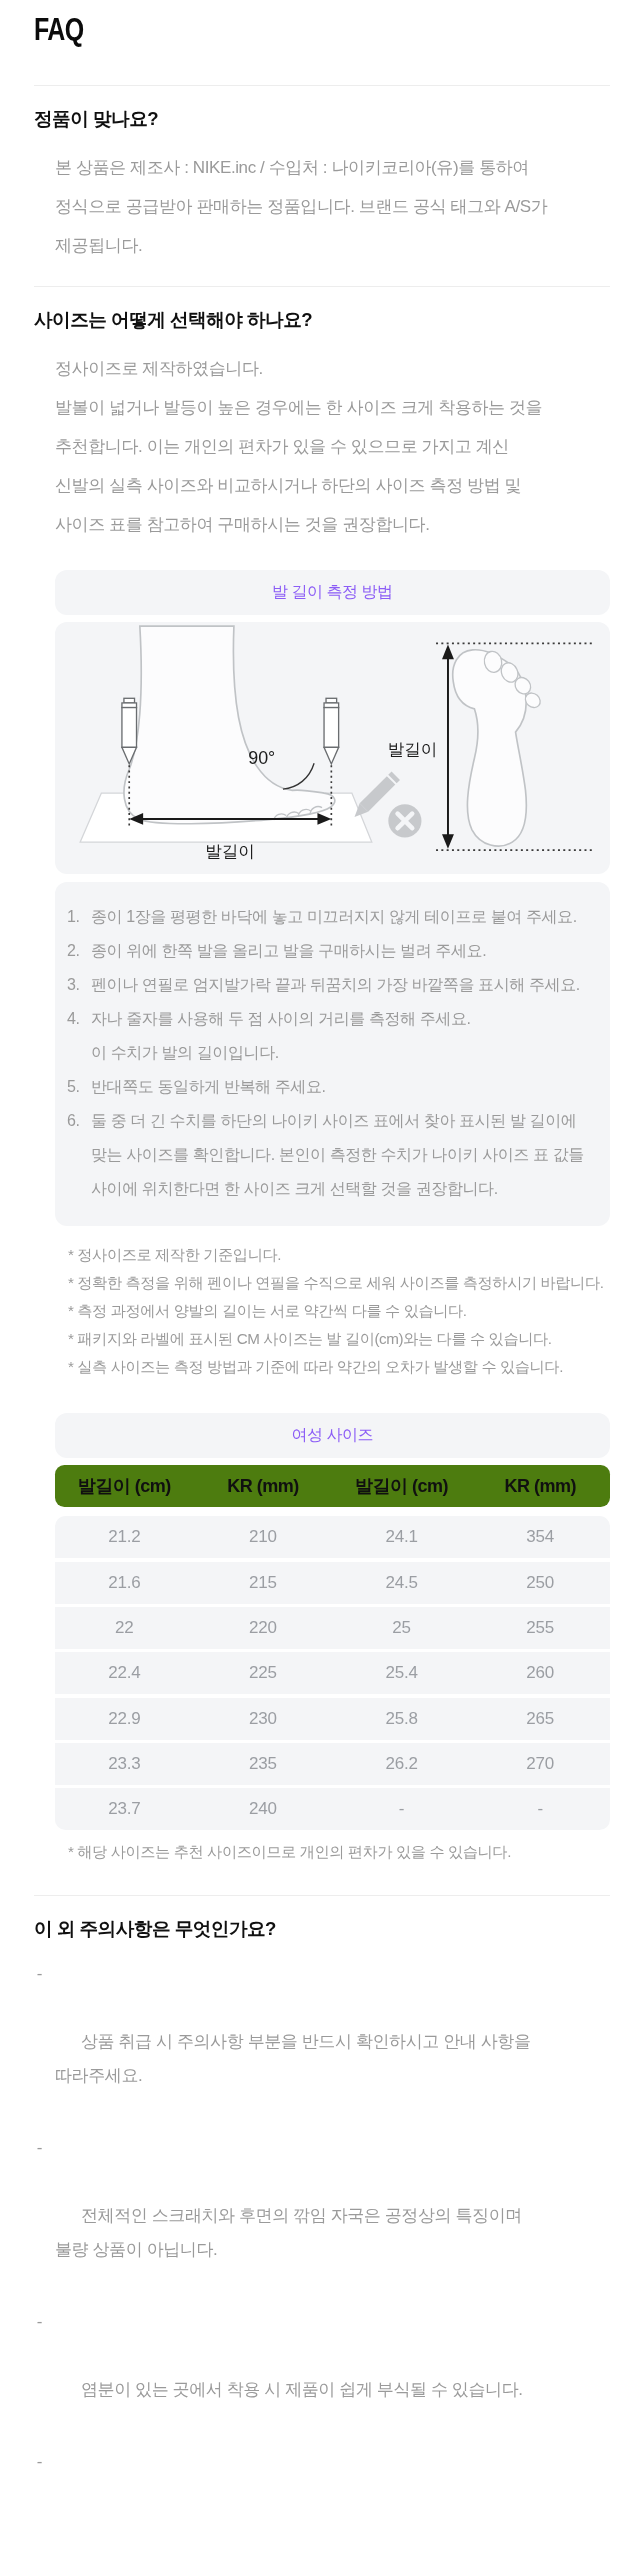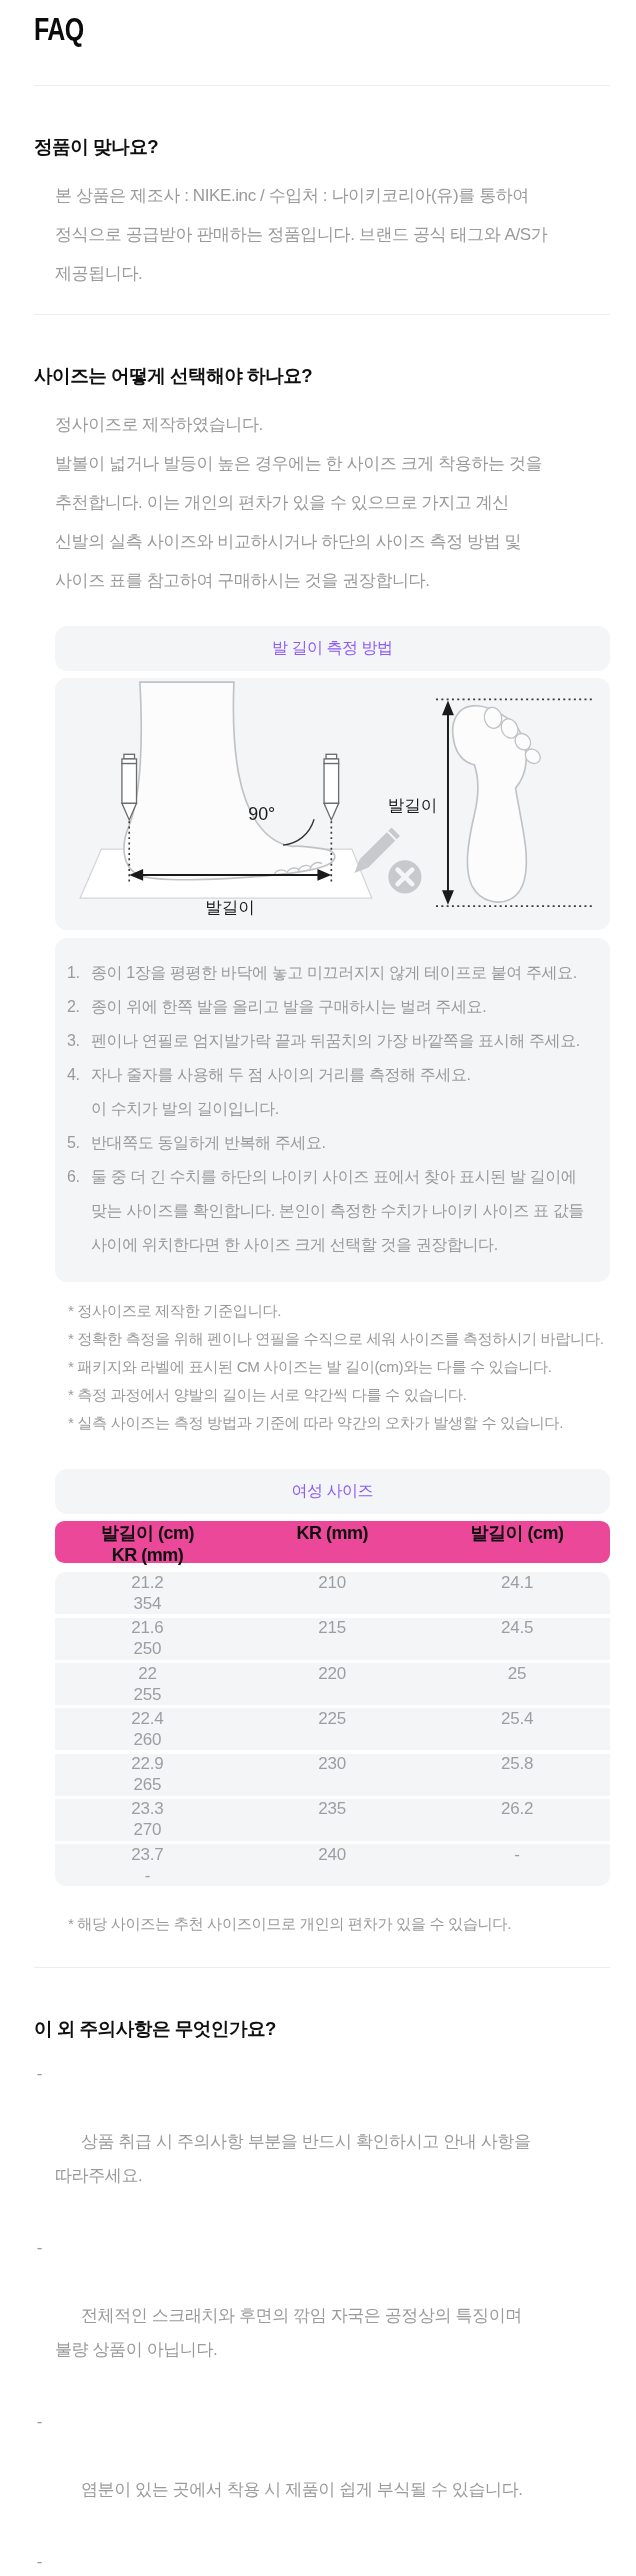--- a/index.html
+++ b/index.html
@@ -5,48 +5,48 @@
   html,body{margin:0;padding:0;background:#fff;}
   body{width:636px;font-family:"Liberation Sans","DejaVu Sans",sans-serif;color:#111;}
   .page{box-sizing:border-box;width:636px;min-height:2576px;padding:6.6px 26.5px 40px 34px;overflow:hidden;}
 
   .faq-title{font-size:32px;font-weight:800;margin:4px 0 0 0;letter-spacing:-0.7px;
              transform:scaleX(.78);transform-origin:left center;color:#0b0b0b;}
 
   .divider{border:none;border-top:0.7px solid #ededed;margin:21px 0 0 0;}
   .divider.lg{margin-top:29px;}
 
-  .question{font-size:18.6px;font-weight:700;margin:48px 0 0 0;letter-spacing:-0.5px;color:#101010;}
+  .question{font-size:18.6px;font-weight:700;margin:20px 0 0 0;letter-spacing:-0.5px;color:#101010;}
 
   .answer{margin:16px 0 0 21px;font-size:17px;line-height:39px;color:#9a9a9a;
           letter-spacing:-0.4px;white-space:pre;}
 
   .panel{margin-left:21px;background:#f4f5f7;border-radius:12px;}
   .panel-title{margin-top:26.5px;height:45px;display:flex;align-items:center;justify-content:center;
                font-size:16px;font-weight:400;letter-spacing:-0.5px;color:#8b5cf6;}
   .diagram-panel{margin-top:6.6px;height:252px;}
   .diagram-panel svg{display:block;}
 
   .steps-panel{margin-top:8px;padding:18.6px 16px 20px 12px;}
   .step{display:flex;font-size:16px;color:#9a9a9a;line-height:34px;letter-spacing:-0.4px;}
   .step-num{flex:none;width:24px;}
   .step-text{white-space:pre;}
 
   .notes{margin:14.6px 0 0 34px;}
   .note{font-size:15.2px;line-height:28px;color:#9a9a9a;letter-spacing:-0.4px;}
 
   .size-title{margin-top:32px;}
-  .size-header{margin:7.3px 0 0 21px;height:42px;background:#ec4899;border-radius:9.3px;
-               display:grid;grid-template-columns:repeat(3,1fr);align-items:center;text-align:center;
+  .size-header{margin:7.3px 0 0 21px;height:42px;background:#4d7c0f;border-radius:9.3px;
+               display:grid;grid-template-columns:repeat(4,1fr);align-items:center;text-align:center;
                font-size:18px;font-weight:700;letter-spacing:-0.5px;color:#101010;}
   .size-body{margin:9.3px 0 0 21px;border-radius:10.6px;overflow:hidden;}
-  .size-row{display:grid;grid-template-columns:repeat(3,1fr);align-items:center;text-align:center;
+  .size-row{display:grid;grid-template-columns:repeat(4,1fr);align-items:center;text-align:center;
             height:42px;background:#f4f5f7;font-size:17px;color:#9b9ea3;letter-spacing:-0.2px;}
   .size-row + .size-row{margin-top:3.3px;}
-  .table-note{margin-top:24px;}
+  .table-note{margin-top:8px;}
 
   .precautions{list-style:none;margin:14.6px 0 0 0;padding:0;font-size:17px;line-height:34px;
                color:#9a9a9a;letter-spacing:-0.4px;}
   .precaution{position:relative;padding-left:21px;margin-top:4px;white-space:pre;}
   .precaution .marker{position:absolute;left:2.7px;top:0;}
 </style>
 </head>
 <body>
 
 <div class="page">
@@ -166,22 +166,22 @@
       <span class="step-num">6.</span>
       <span class="step-text">둘 중 더 긴 수치를 하단의 나이키 사이즈 표에서 찾아 표시된 발 길이에
 맞는 사이즈를 확인합니다. 본인이 측정한 수치가 나이키 사이즈 표 값들
 사이에 위치한다면 한 사이즈 크게 선택할 것을 권장합니다.</span>
     </div>
   </div>
 
   <div class="notes">
     <div class="note">* 정사이즈로 제작한 기준입니다.</div>
     <div class="note">* 정확한 측정을 위해 펜이나 연필을 수직으로 세워 사이즈를 측정하시기 바랍니다.</div>
+    <div class="note">* 측정 과정에서 양발의 길이는 서로 약간씩 다를 수 있습니다.</div>
     <div class="note">* 패키지와 라벨에 표시된 CM 사이즈는 발 길이(cm)와는 다를 수 있습니다.</div>
-    <div class="note">* 측정 과정에서 양발의 길이는 서로 약간씩 다를 수 있습니다.</div>
     <div class="note">* 실측 사이즈는 측정 방법과 기준에 따라 약간의 오차가 발생할 수 있습니다.</div>
   </div>
 
   <div class="panel panel-title size-title">여성 사이즈</div>
 
   <div class="size-header">
     <span>발길이 (cm)</span>
     <span>KR (mm)</span>
     <span>발길이 (cm)</span>
     <span>KR (mm)</span>

